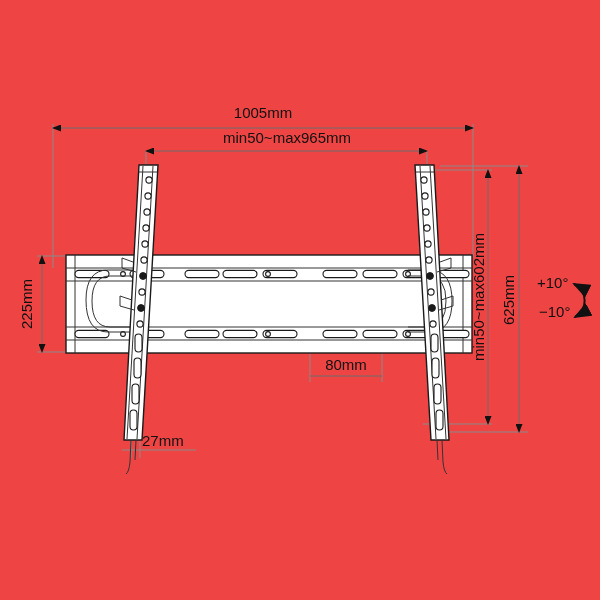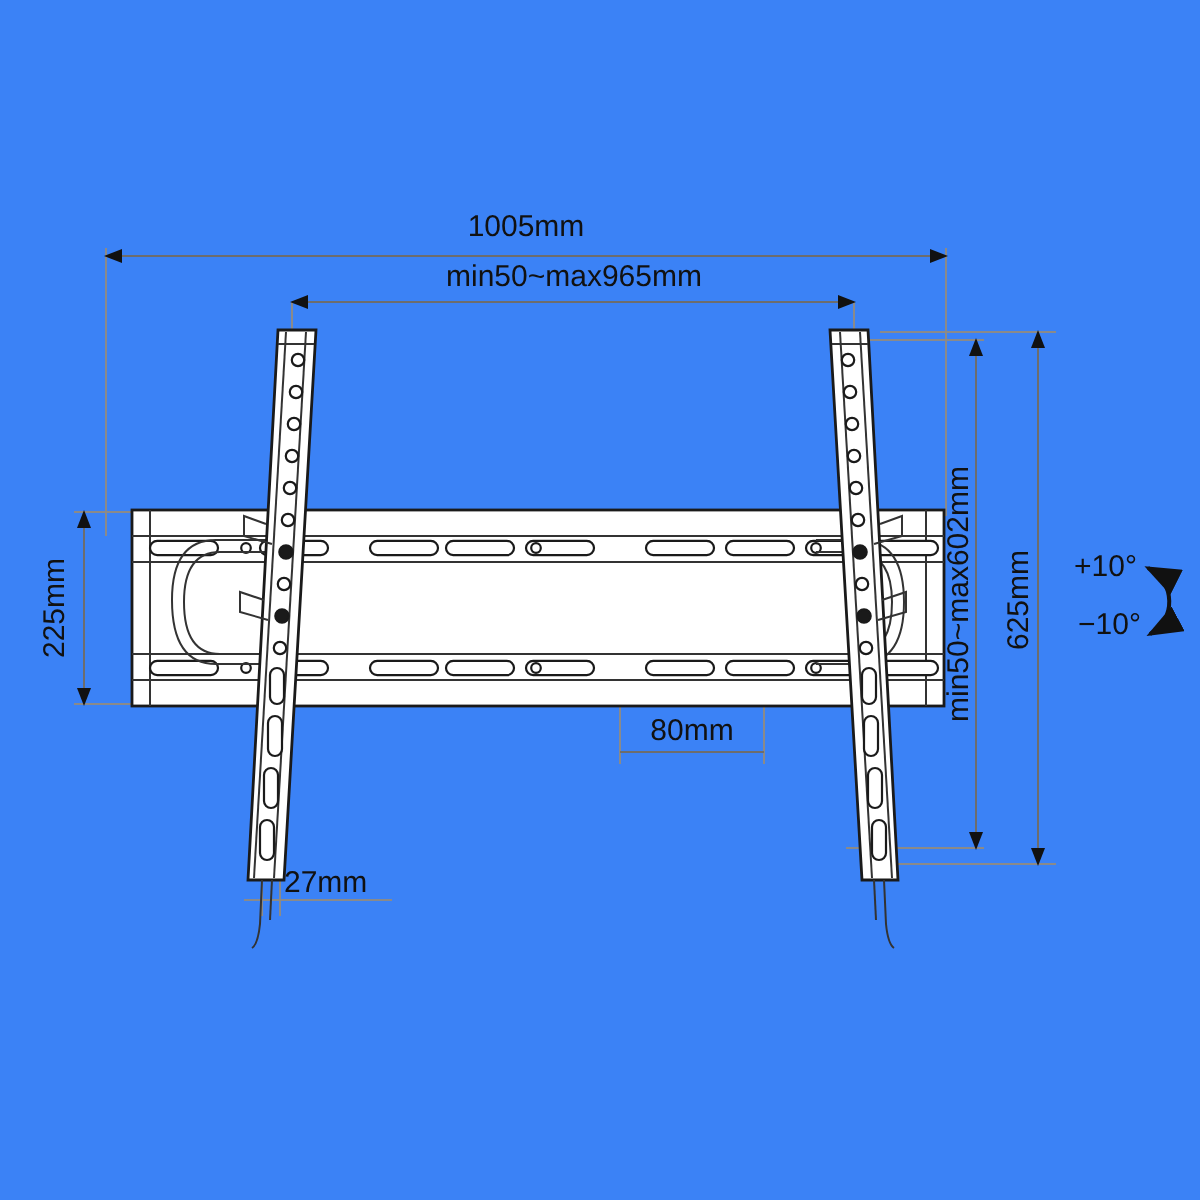--- a/index.html
+++ b/index.html
@@ -4,21 +4,21 @@
 <style>
   html, body {
     margin: 0;
     padding: 0;
     background: #ffffff;
   }
   #stage {
     position: relative;
     width: 600px;
     height: 600px;
-    background: #3b82f6;
+    background: #ef4444;
     font-family: "Liberation Sans", sans-serif;
     overflow: hidden;
   }
   svg.drawing {
     position: absolute;
     left: 0;
     top: 0;
     width: 600px;
     height: 600px;
   }

